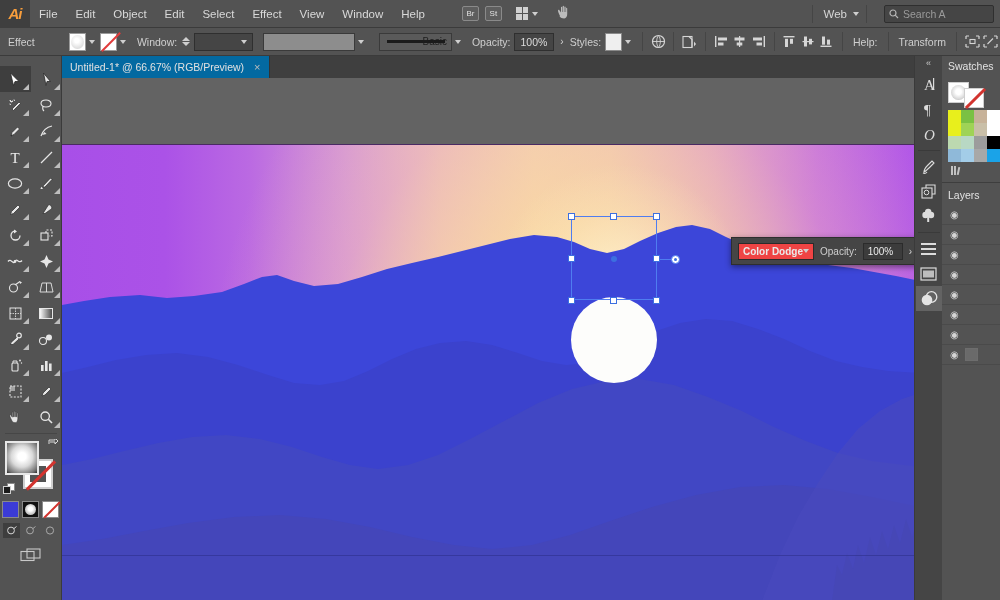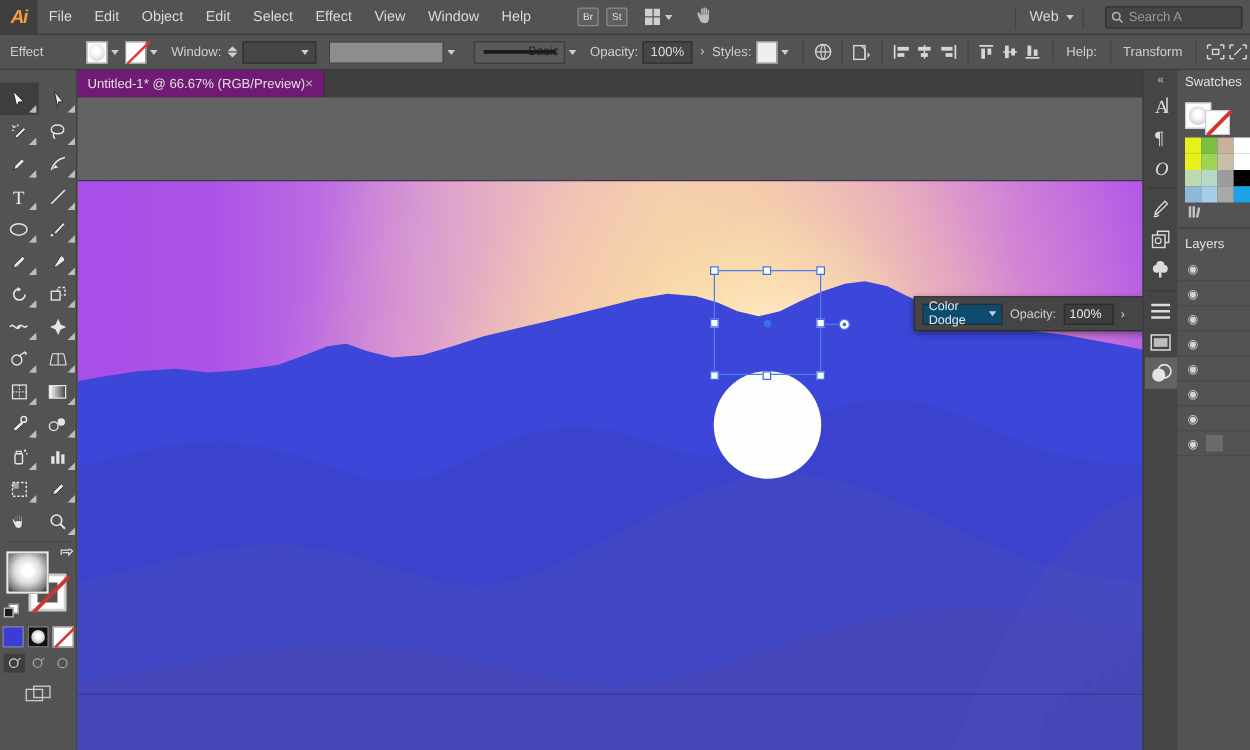--- a/index.html
+++ b/index.html
@@ -99,22 +99,22 @@
     color:#d6d6d6; cursor:default;
   }
   .obar-sep { width:1px; height:19px; background:#454545; margin:0 6px; }
 
   
   .tabbar {
     position:absolute; left:62px; top:56px; width:880px; height:22px;
     background:#3f3f3f; display:flex; align-items:flex-end;
   }
   .doctab {
-    height:22px; background:#701a75; display:flex; align-items:center;
-    padding:0 8px; font-size:10.5px; color:#e0e0e0;
+    height:22px; background:#0369a1; display:flex; align-items:center;
+    padding:0 8px; gap:10px; font-size:10.5px; color:#e0e0e0;
     border-right:1px solid #333; cursor:default;
   }
   .tab-close { font-size:11px; color:#bdbdbd; cursor:pointer; }
 
   
   .toolbar {
     position:absolute; left:0; top:56px; width:62px; height:544px;
     background:#535353; border-right:1px solid #3b3b3b;
     display:flex; flex-direction:column; align-items:center;
   }
@@ -260,23 +260,23 @@
     display:flex; align-items:center; cursor:default; white-space:nowrap;
   }
   .fp-tab.active { color:#f0f0f0; background:#454545; }
   .fp-tabs .sp { flex:1; }
   .fp-icn { color:#c4c4c4; font-size:10px; padding:0 4px; cursor:default; }
   .fp-body {
     display:flex; align-items:center; height:26px; padding:0 6px; gap:6px;
     background:#454545;
   }
   .blend-combo {
-    width:64px; height:17px; background:#0c4a6e; border:1px solid #2b2b2b;
+    width:76px; height:17px; background:#ef4444; border:1px solid #2b2b2b;
     display:flex; align-items:center; justify-content:space-between;
-    padding:0 4px; font-size:10px; color:#eaeaea; font-weight:normal;
+    padding:0 4px; font-size:10px; color:#eaeaea; font-weight:bold;
   }
   .op-lbl { font-size:10px; color:#cfcfcf; }
   .op-field {
     width:40px; height:17px; background:#3c3c3c; border:1px solid #2b2b2b;
     display:flex; align-items:center; padding:0 4px; font-size:10px; color:#eaeaea;
   }
   .op-arrow { font-size:10px; color:#d4d4d4; cursor:default; }
 
   
   .dock-icons {

